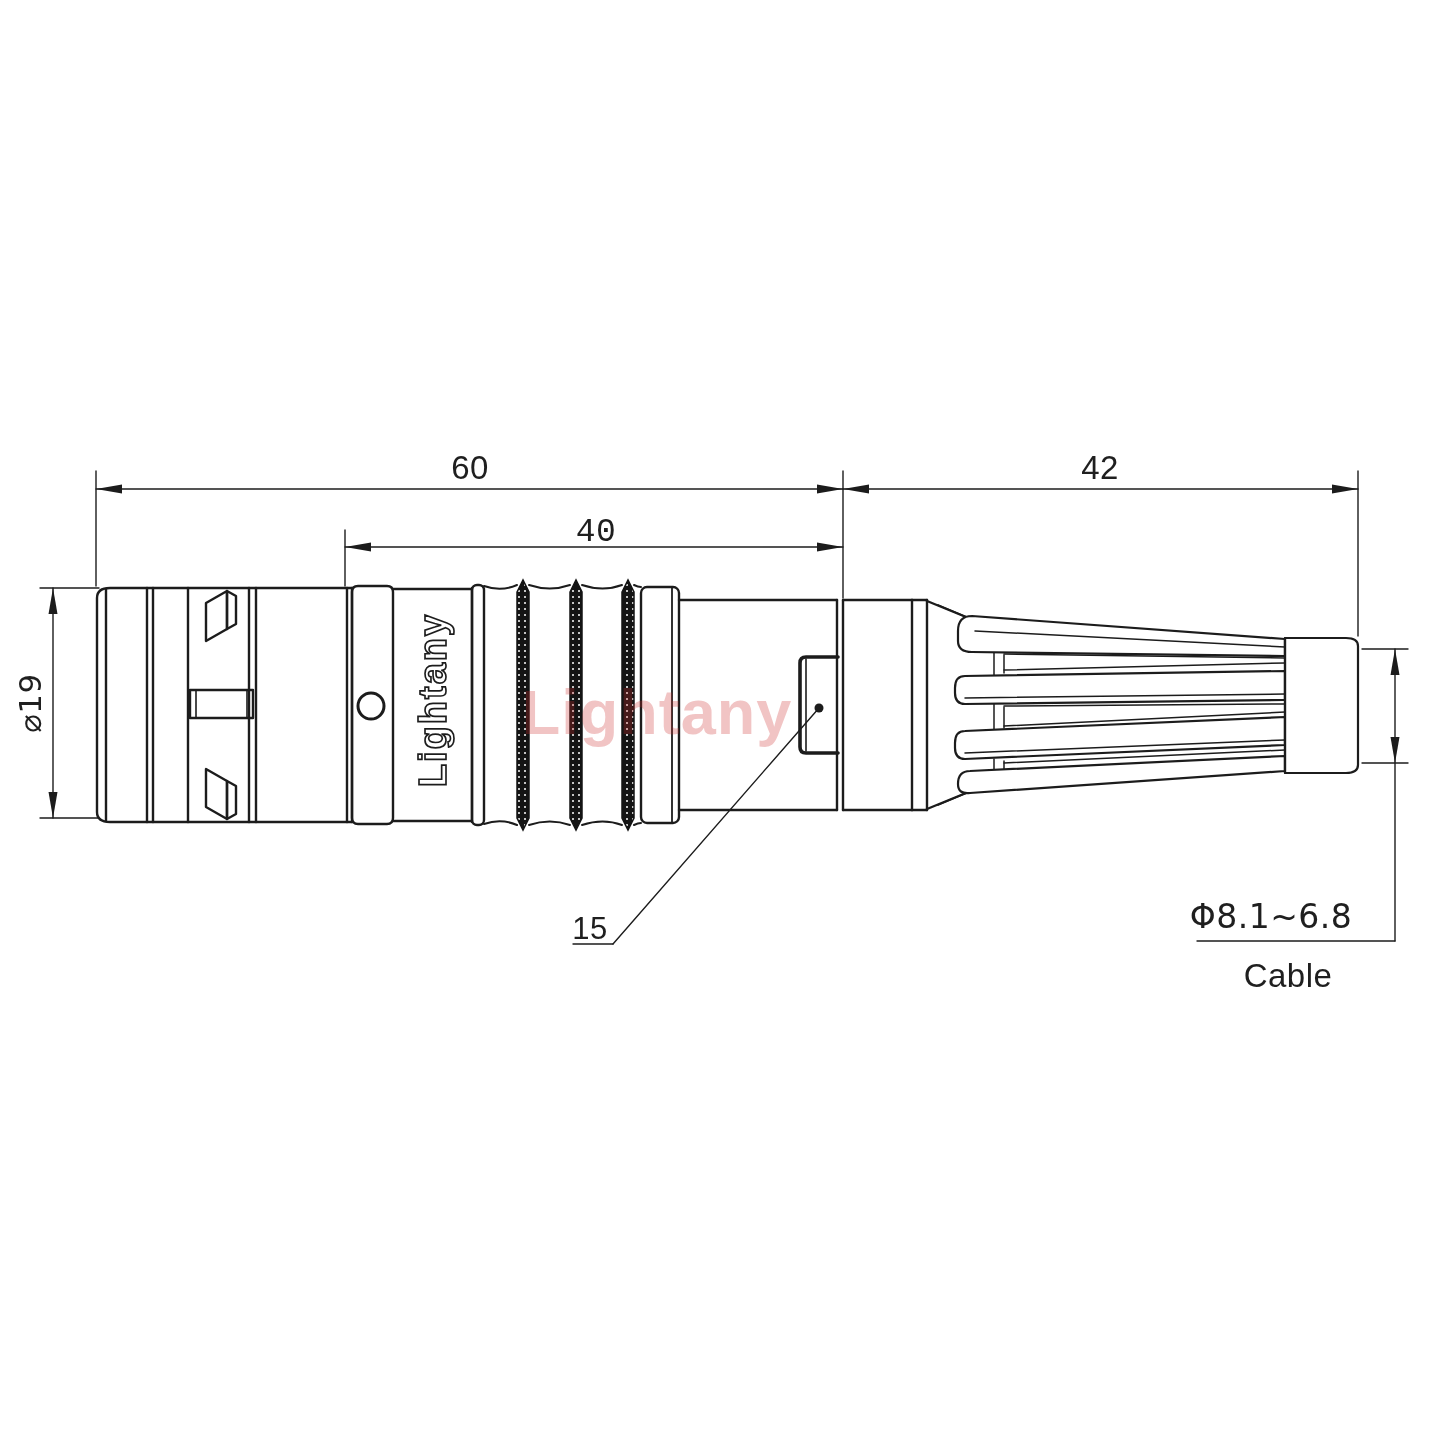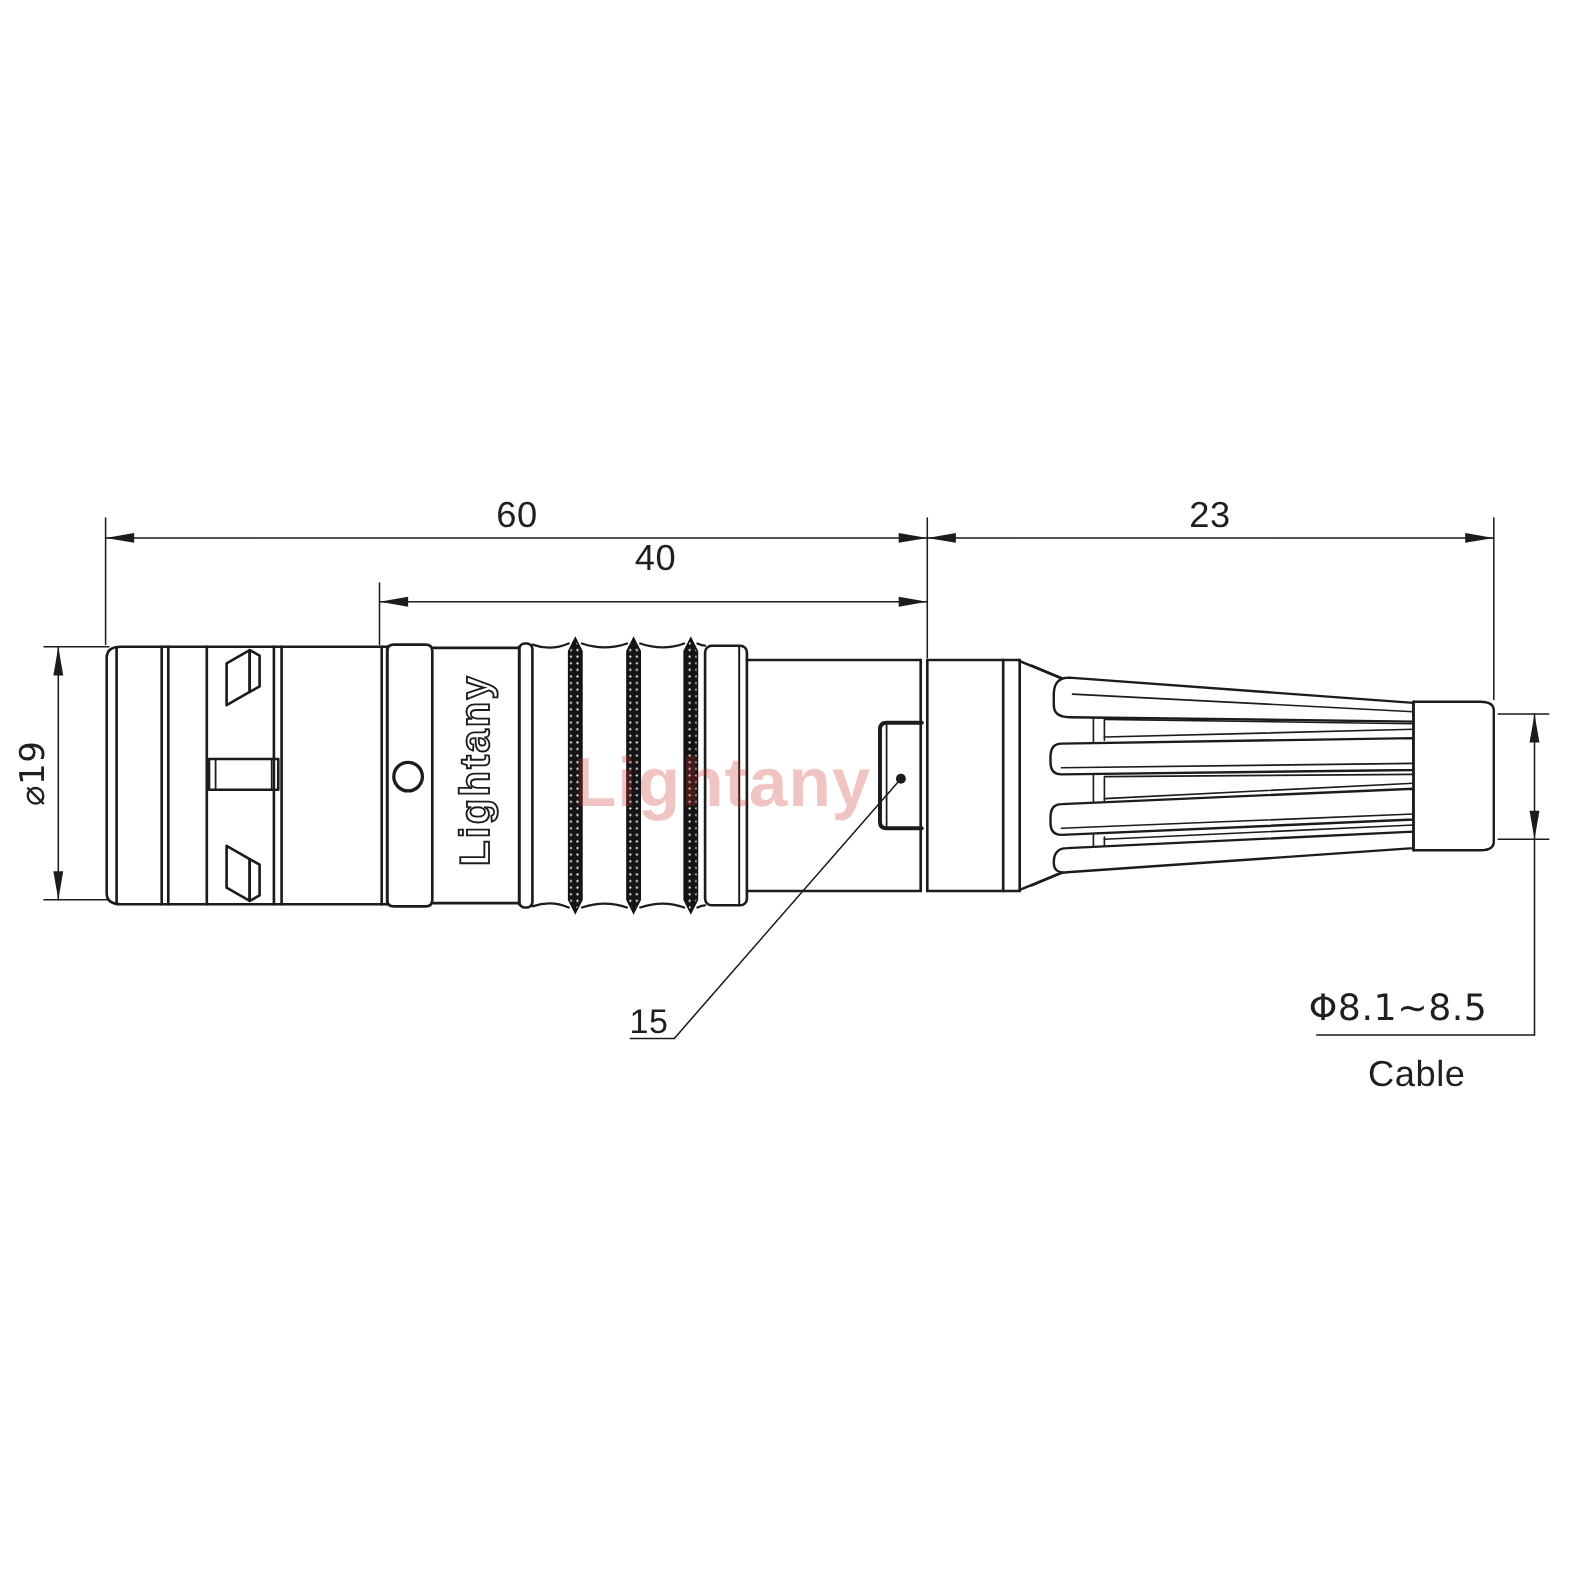--- a/index.html
+++ b/index.html
@@ -195,29 +195,29 @@
 
       <polygon points="1395,649 1390.5,675 1399.5,675"></polygon>
       <polygon points="1395,763 1390.5,737 1399.5,737"></polygon>
 
       <circle cx="819" cy="708" r="4.5"></circle>
     </g>
   </svg>
 
   <div class="lbl" style="left:470px;top:468px;">60</div>
 
-  <div class="lbl" style="left:596px;top:507px;">40</div>
-
-  <div class="lbl" style="left:1100px;top:468px;">23</div>
+  <div class="lbl" style="left:596px;top:532px;font-family:Liberation Mono, monospace;">40</div>
+
+  <div class="lbl" style="left:1100px;top:468px;">42</div>
 
   <div class="lbl rot small dia" style="left:30px;top:703px;">⌀19</div>
 
   <div class="lbl small" style="left:590px;top:929px;text-align:center;">15</div>
 
-  <div class="lbl dia" style="left:1271px;top:916px;">Φ8.1~8.5</div>
+  <div class="lbl dia" style="left:1271px;top:916px;">Φ8.1~6.8</div>
 
   <div class="lbl" style="left:1288px;top:976px;">Cable</div>
 
   <div class="body-brand" style="left:433px;top:700px;">Lightany</div>
 
   <div class="watermark" style="left:657px;top:712px;">Lightany</div>
 
 </div>
 
 </body></html>

